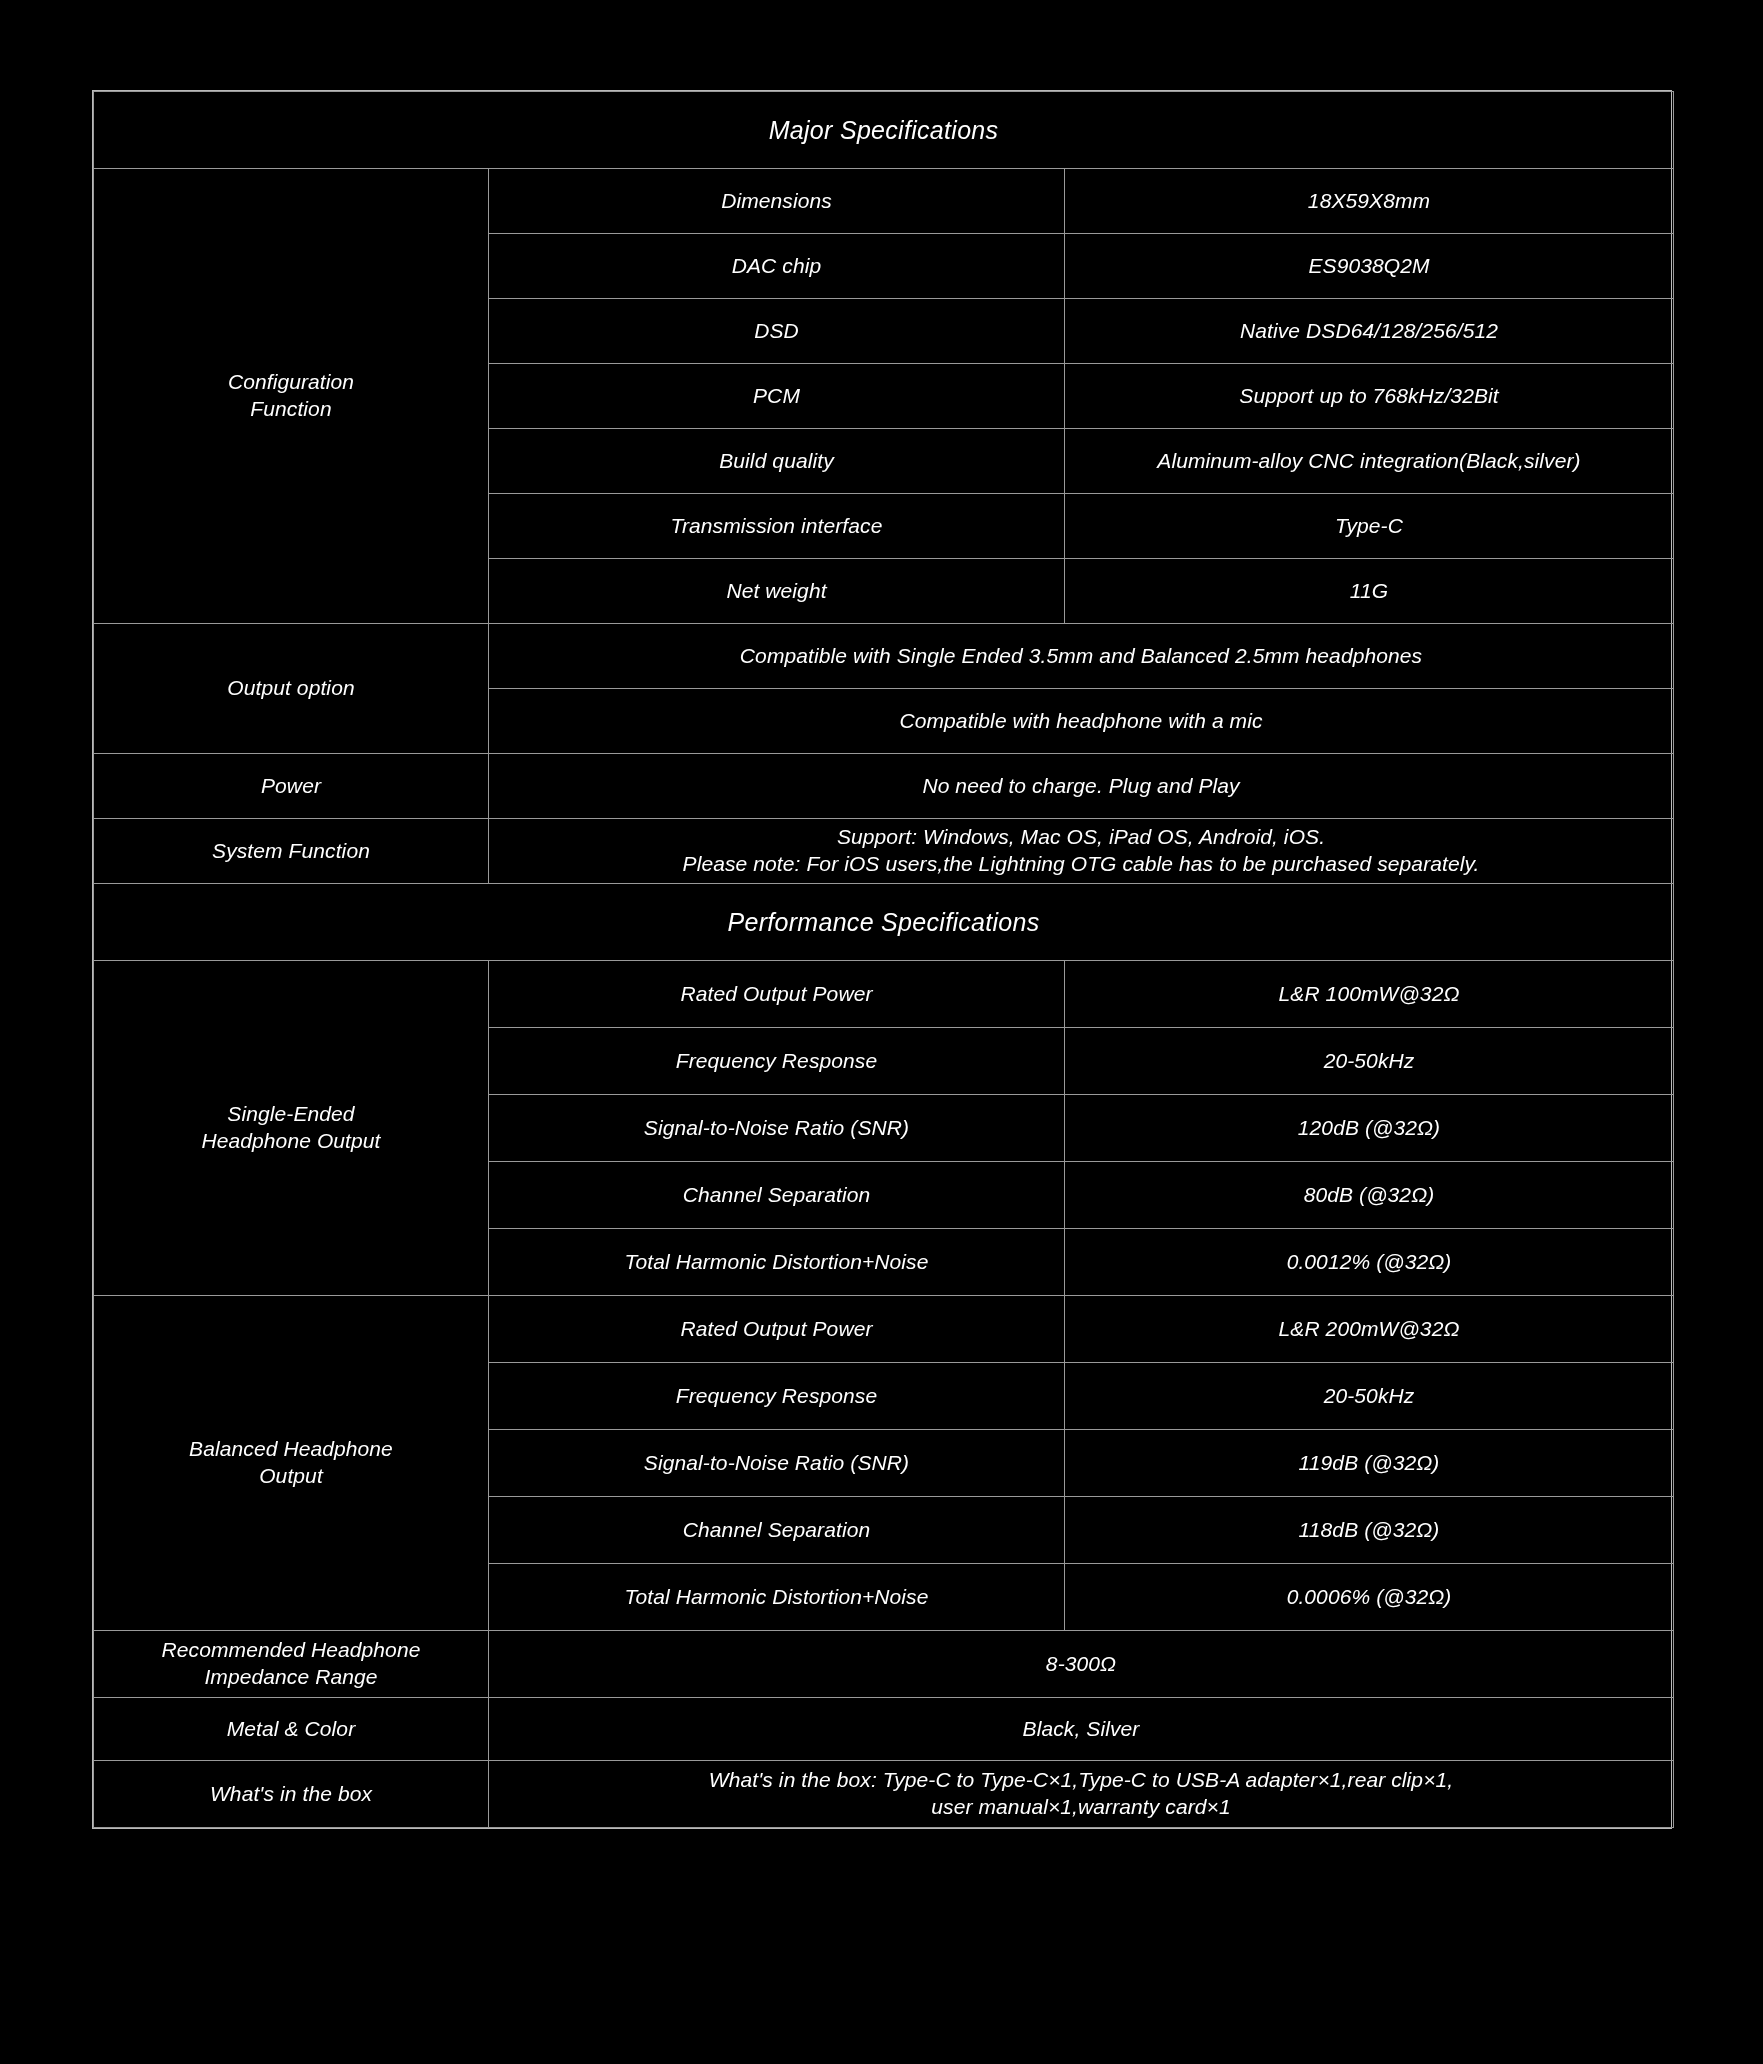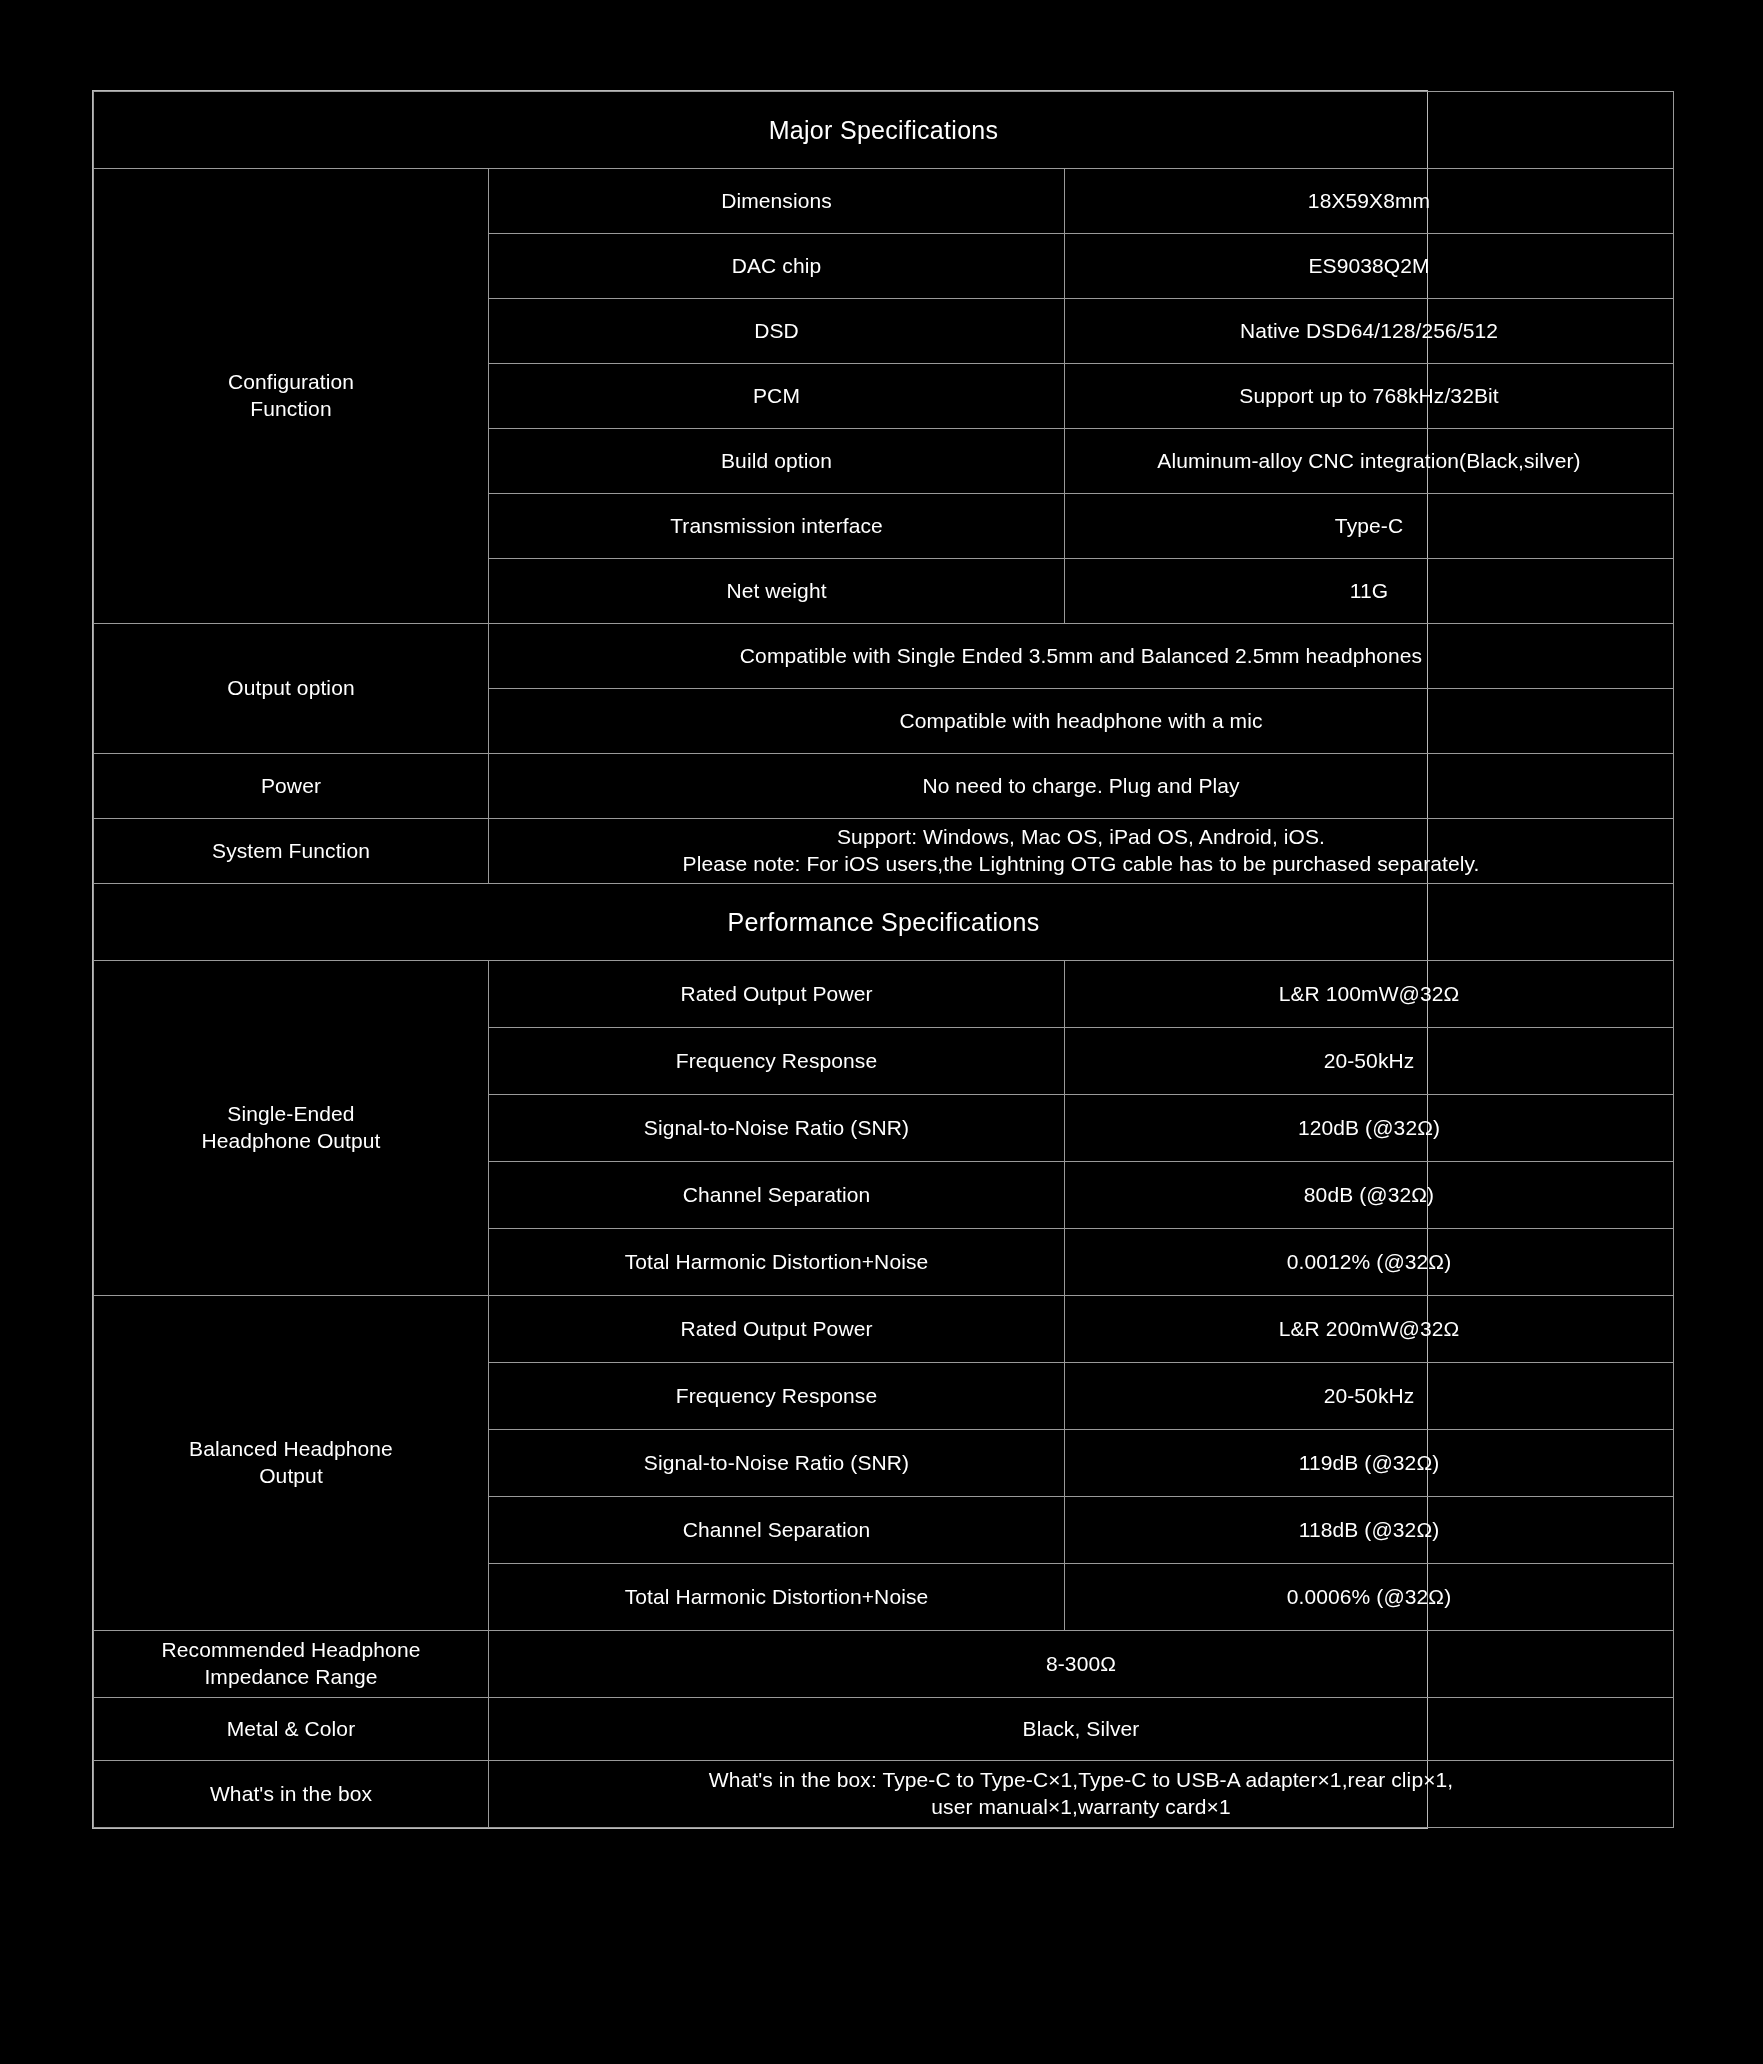--- a/index.html
+++ b/index.html
@@ -12,24 +12,25 @@
   }
   body {
     font-family: "Liberation Sans", sans-serif;
     color: #ffffff;
     -webkit-font-smoothing: antialiased;
   }
   .spec-sheet {
     position: absolute;
     left: 92px;
     top: 90px;
-    width: 1336px;
+    width: 1580px;
     border: 0.9px solid #b9b9b9;
     box-sizing: border-box;
     background: #000000;
+    font-style: italic;
   }
   table.spec-table {
     width: 100%;
     border-collapse: collapse;
     table-layout: fixed;
   }
   table.spec-table td {
     border: 0.9px solid #9a9a9a;
     color: #ffffff;
     font-size: 21px;
@@ -98,21 +99,21 @@
       </tr>
       <tr>
         <td class="key-cell row-h">DSD</td>
         <td class="val-cell row-h">Native DSD64/128/256/512</td>
       </tr>
       <tr>
         <td class="key-cell row-h">PCM</td>
         <td class="val-cell row-h">Support up to 768kHz/32Bit</td>
       </tr>
       <tr>
-        <td class="key-cell row-h">Build option</td>
+        <td class="key-cell row-h">Build quality</td>
         <td class="val-cell row-h">Aluminum-alloy CNC integration(Black,silver)</td>
       </tr>
       <tr>
         <td class="key-cell row-h">Transmission interface</td>
         <td class="val-cell row-h">Type-C</td>
       </tr>
       <tr>
         <td class="key-cell row-h">Net weight</td>
         <td class="val-cell row-h">11G</td>
       </tr>

